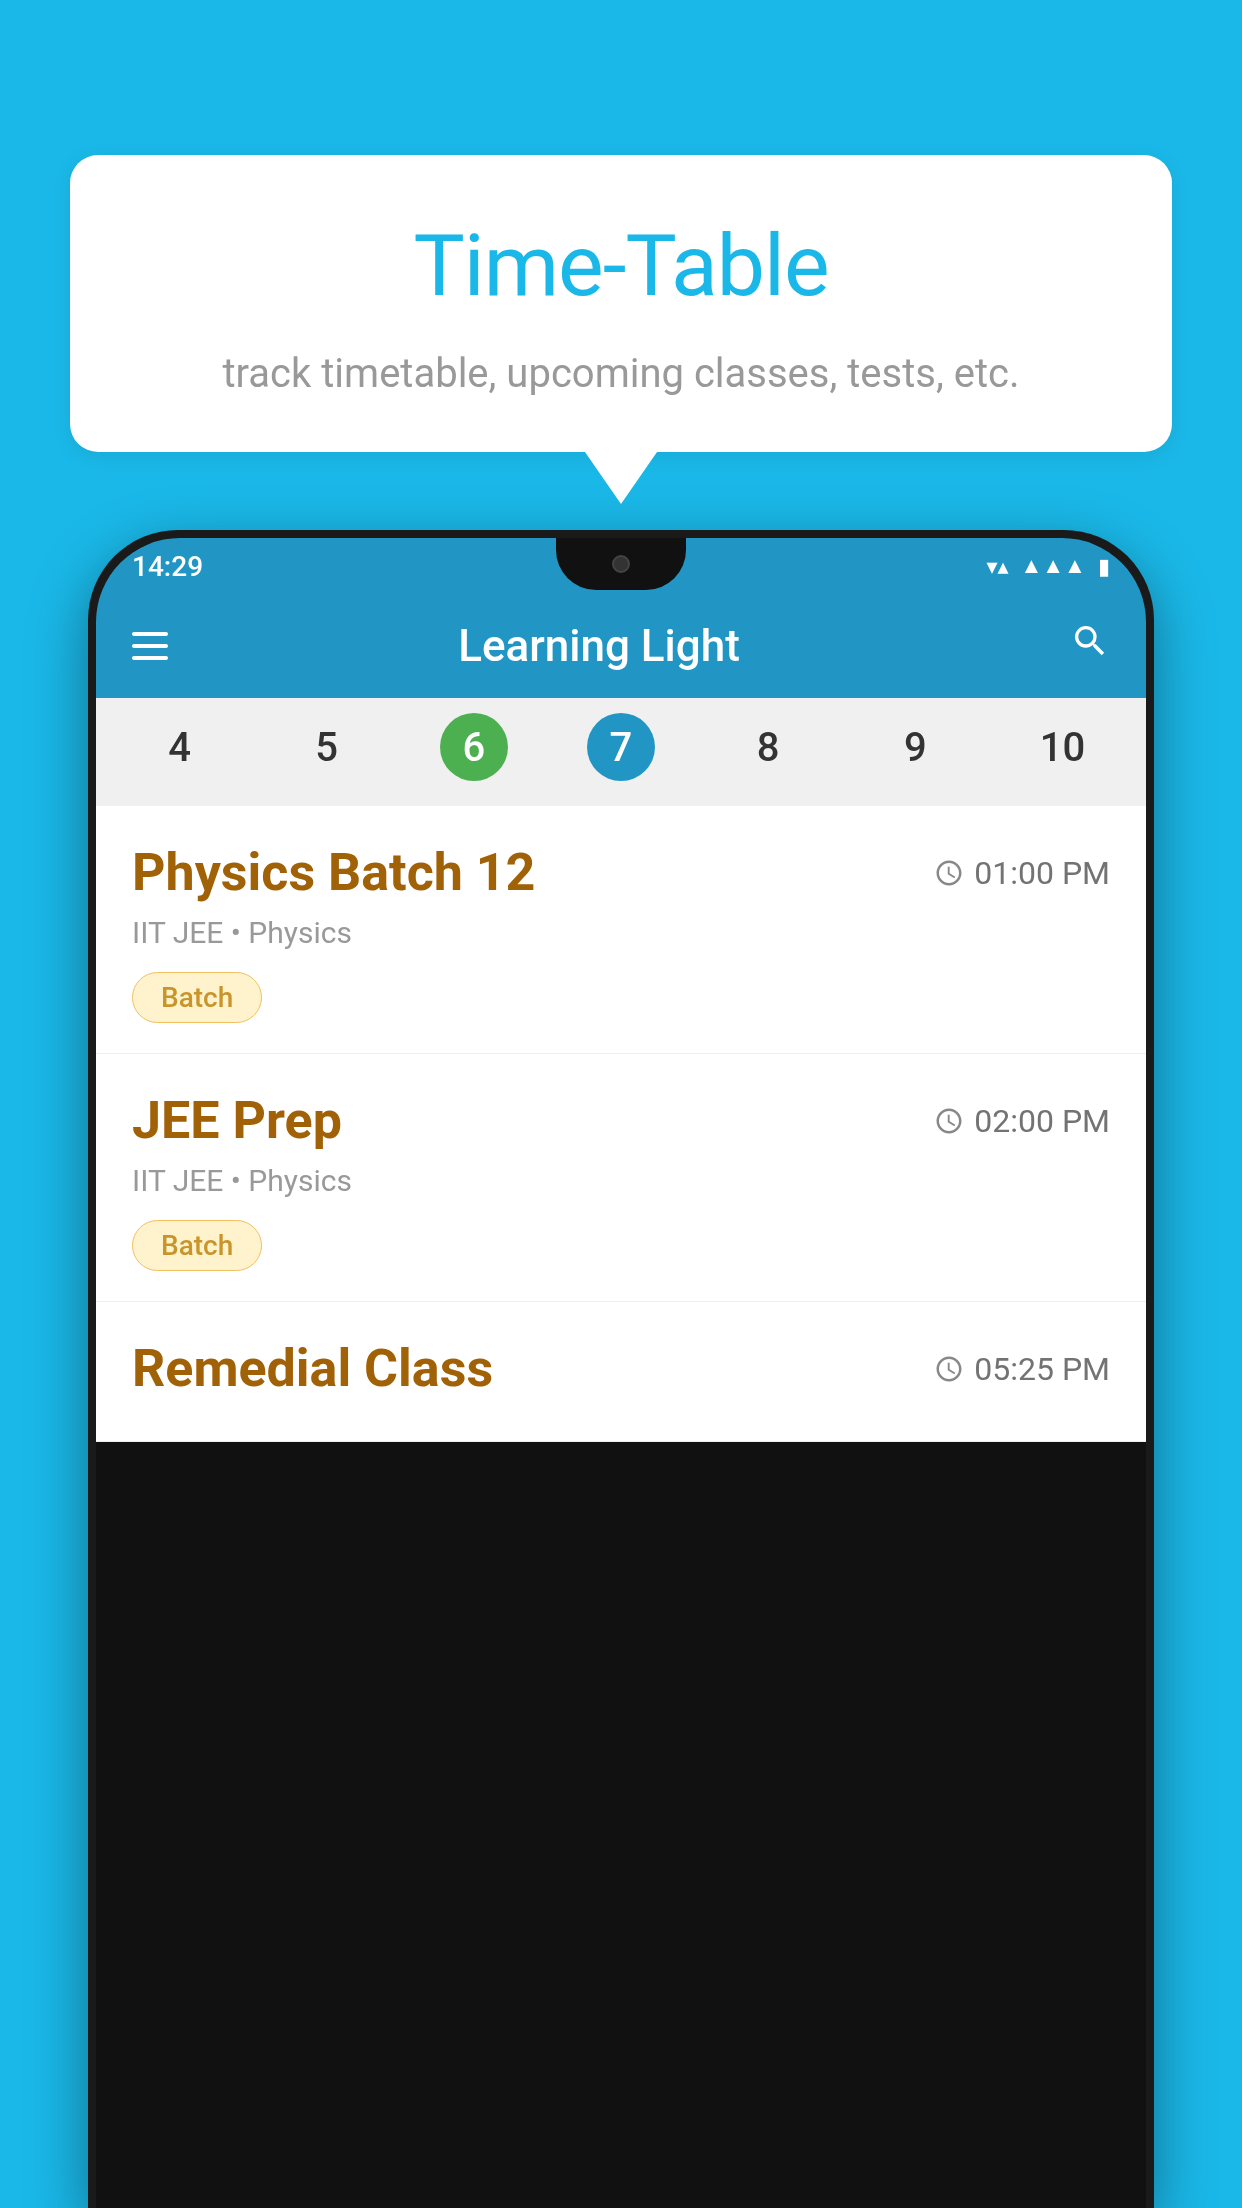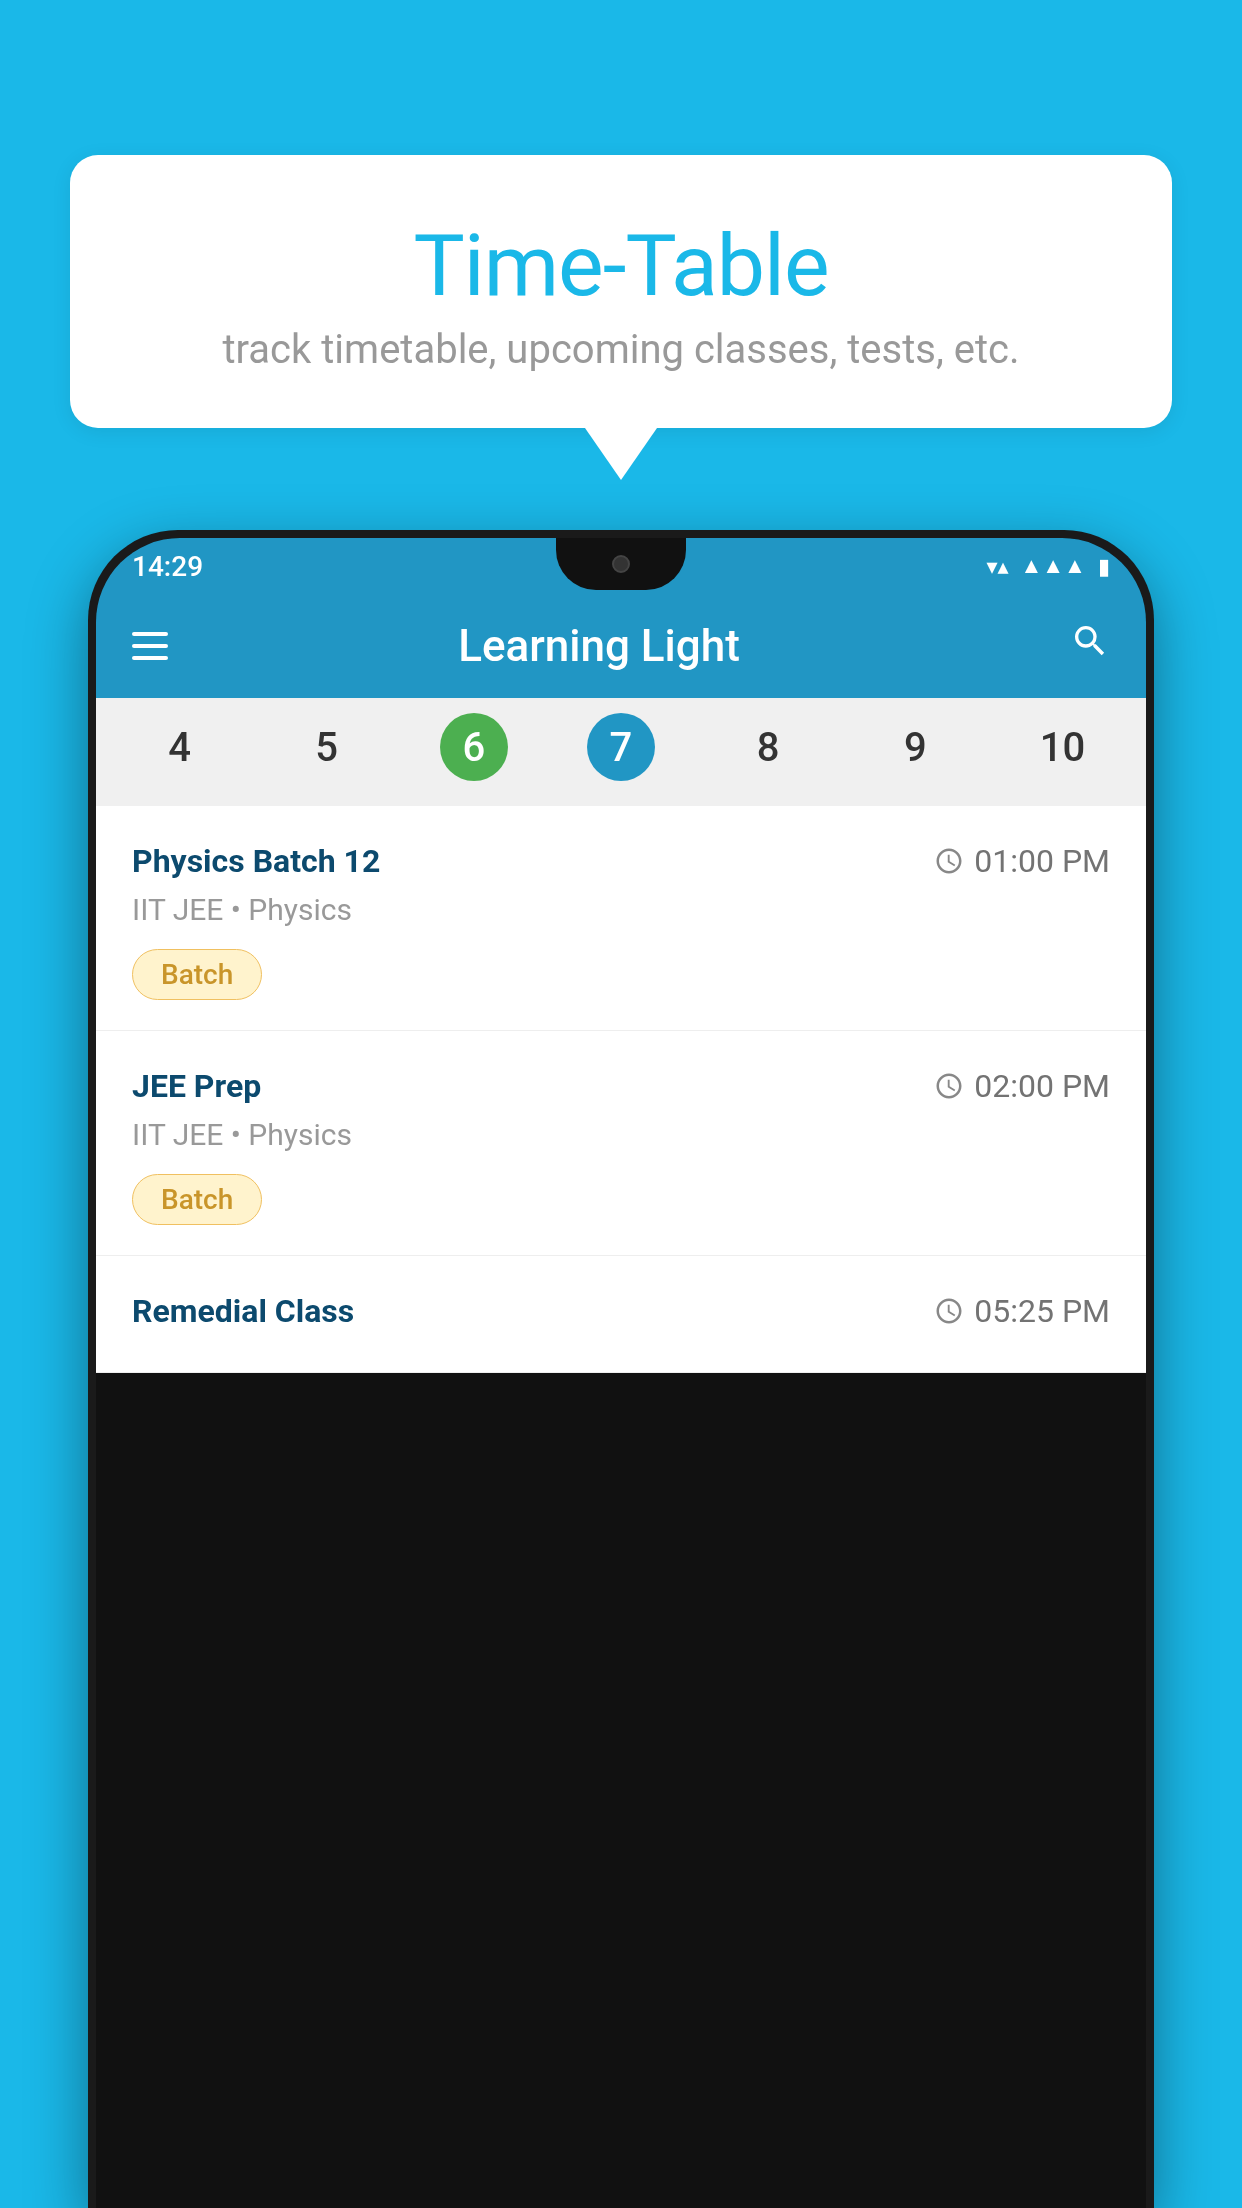--- a/index.html
+++ b/index.html
@@ -32,21 +32,21 @@
       text-align: center;
       width: 100%;
       box-shadow: 0 4px 20px rgba(0,0,0,0.08);
     }
 
     .speech-bubble-title {
       color: #1ab8e8;
       font-size: 86px;
       font-weight: 400;
       letter-spacing: -1px;
-      margin-bottom: 10px;
+      margin-bottom: 34px;
     }
 
     .speech-bubble-subtitle {
       color: #999;
       font-size: 40px;
       font-weight: 400;
     }
 
     .speech-bubble-arrow {
       width: 0;
@@ -252,23 +252,23 @@
     }
 
     .schedule-item-header {
       display: flex;
       justify-content: space-between;
       align-items: center;
       margin-bottom: 12px;
     }
 
     .schedule-item-title {
-      font-size: 32px;
+      font-size: 52px;
       font-weight: 700;
-      color: #0c4a6e;
+      color: #a16207;
     }
 
     .schedule-item-time {
       display: flex;
       align-items: center;
       gap: 10px;
       color: #737373;
       font-size: 32px;
     }
 

